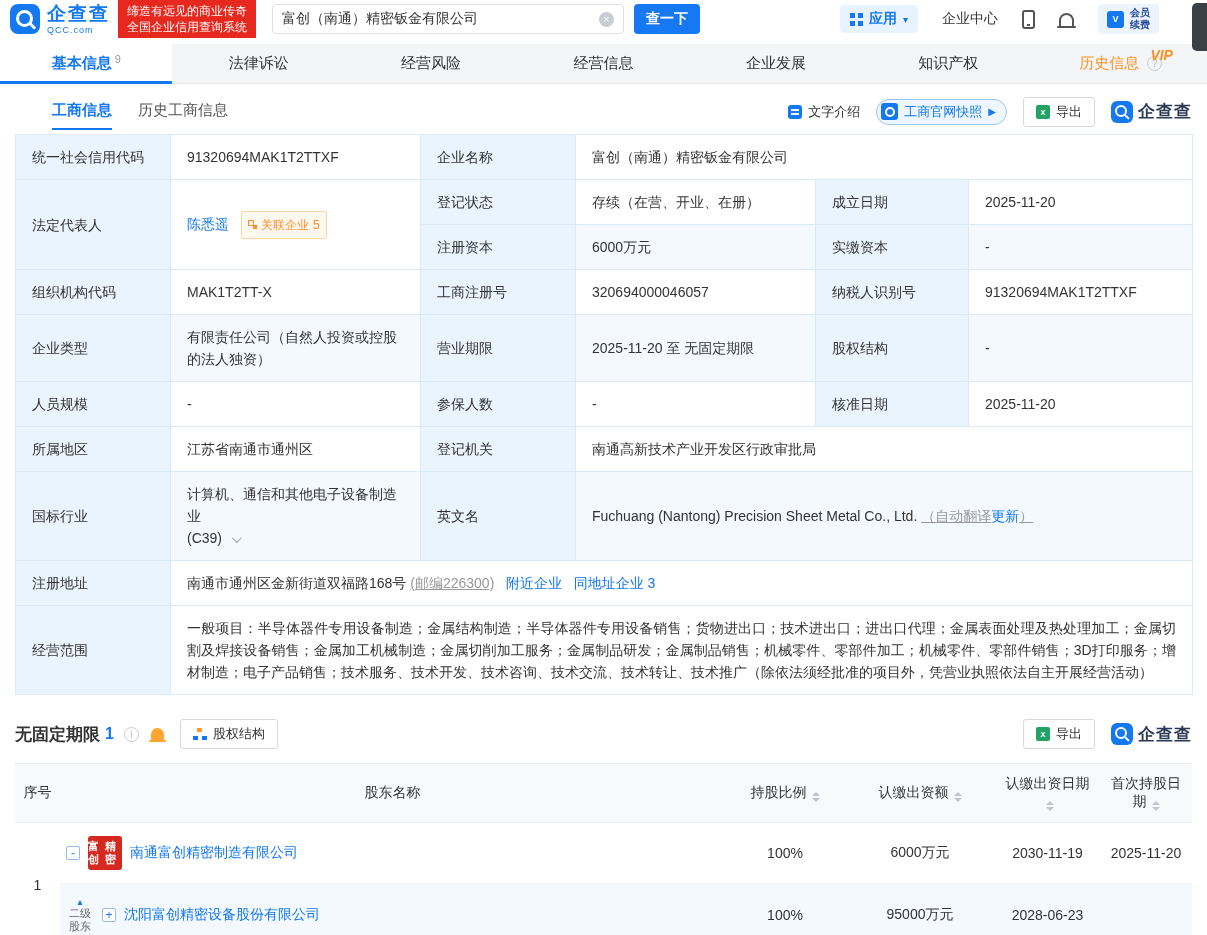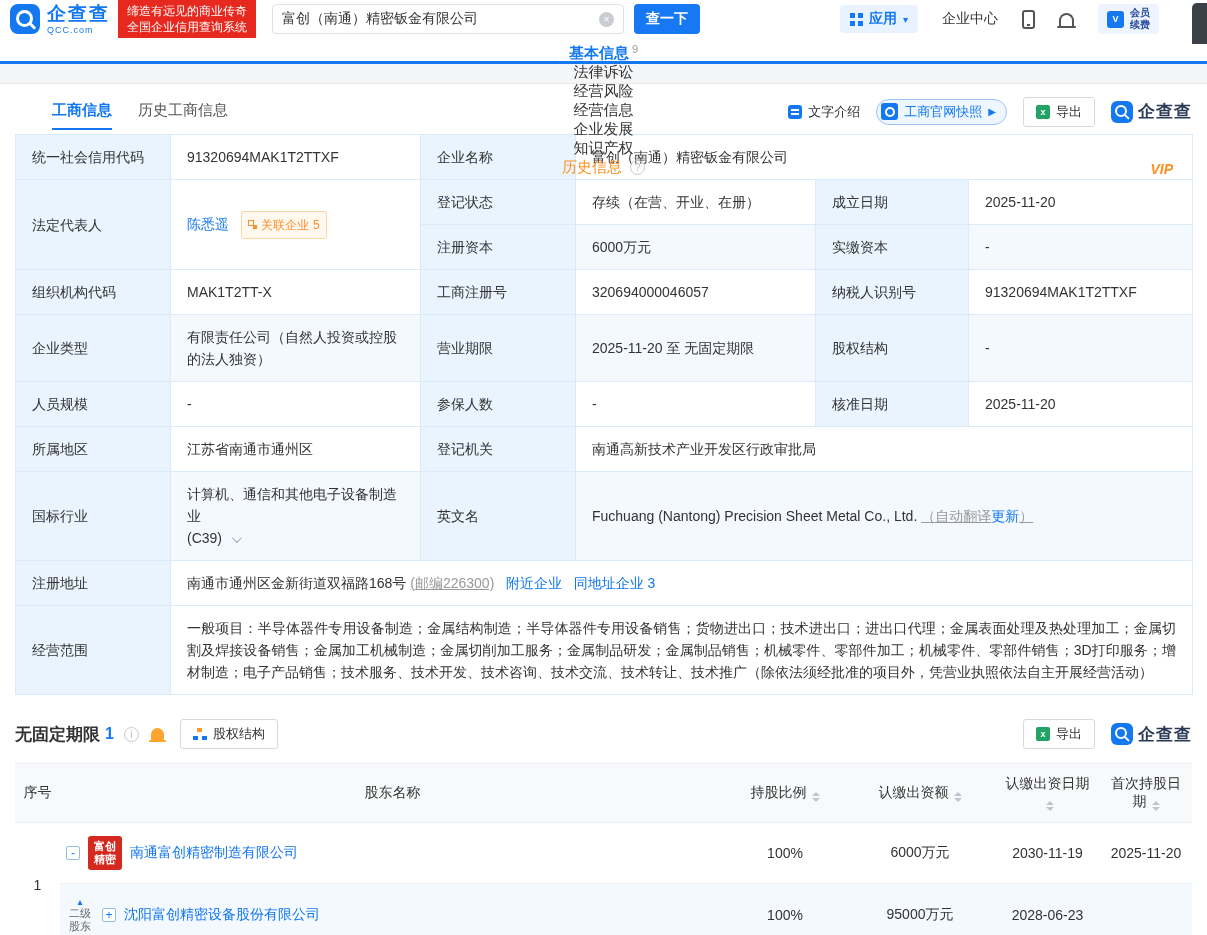--- a/index.html
+++ b/index.html
@@ -29,21 +29,21 @@
   .phone-icon { width:13px; height:19px; border:2px solid #555; border-radius:3px; position:relative; cursor:pointer; }
   .phone-icon::after { content:''; position:absolute; bottom:1px; left:3px; width:3px; height:2px; background:#555; }
   .bell-icon { width:15px; height:13px; border:2px solid #555; border-bottom:none; border-radius:8px 8px 0 0; position:relative; cursor:pointer; }
   .bell-icon::after { content:''; position:absolute; left:-4px; right:-4px; bottom:-2px; height:2px; background:#555; border-radius:1px; }
   .vip-box { display:flex; align-items:center; gap:6px; background:#edf4fe; border-radius:4px; padding:3px 9px; cursor:pointer; }
   .vip-icon { width:17px; height:17px; background:#1479f1; border-radius:3px; color:#fff; font-size:9px; font-weight:bold; display:flex; align-items:center; justify-content:center; }
   .vip-text { font-size:10px; line-height:12px; color:#2c4f9e; font-weight:bold; }
   .corner-widget { position:absolute; right:0; top:3px; width:15px; height:48px; background:#3b4046; border-radius:5px 0 0 5px; cursor:pointer; }
 
   
-  .main-tabs { display:flex; height:40px; background:#f4f5f7; border-bottom:1px solid #e8e8e8; margin-top:6px;flex-direction:column; }
+  .main-tabs { display:flex; height:40px; background:#f4f5f7; border-bottom:1px solid #e8e8e8; margin-top:6px; }
   .tab { flex:1; display:flex; align-items:center; justify-content:center; font-size:15px; color:#333; position:relative; cursor:pointer; }
   .tab.active { color:#1479f1; font-weight:bold; background:#fff; }
   .tab.active::after { content:''; position:absolute; left:0; right:0; bottom:-1px; height:3px; background:#1479f1; }
   .tab-count { font-size:11px; color:#999; margin-left:3px; transform:translateY(-5px); display:inline-block; font-weight:normal; }
   .tab.history { color:#ff8f1f; }
   .vip-badge { position:absolute; top:3px; right:34px; color:#ff8f1f; font-size:14px; font-weight:bold; font-style:italic; }
   .help-icon { width:15px; height:15px; border:1px solid #c6c9cf; border-radius:50%; color:#b6bac2; font-size:10px; display:inline-flex; align-items:center; justify-content:center; margin-left:8px; cursor:pointer; font-style:normal; }
 
   
   .subnav { display:flex; align-items:center; padding:15px 15px 0; height:48px; }
@@ -96,21 +96,21 @@
   .sh-table { width:1177px; margin:0 15px; border-collapse:collapse; table-layout:fixed; font-size:14px; }
   .sh-table th { background:#f7f9fb; font-weight:normal; color:#333; padding:11px 6px; border-top:1px solid #ebeef5; border-bottom:1px solid #ebeef5; text-align:center; }
   .sh-table td { padding:13px 6px; border-bottom:1px solid #f0f2f5; text-align:center; color:#333; background:#fff; }
   .sh-table tr.sub td { background:#f3f9fe; }
   .sort { display:inline-flex; flex-direction:column; gap:2px; margin-left:5px; vertical-align:1px; cursor:pointer; }
   .sort i { width:0; height:0; border-left:4px solid transparent; border-right:4px solid transparent; }
   .sort .up { border-bottom:4px solid #c0c4cc; }
   .sort .down { border-top:4px solid #c0c4cc; }
   .name-flex { display:flex; align-items:center; gap:8px; text-align:left; }
   .toggle { width:14px; height:14px; border:1px solid #94bde8; color:#1479f1; font-size:12px; line-height:12px; text-align:center; background:#fff; border-radius:2px; cursor:pointer; flex:none; }
-  .sh-logo { width:34px; height:34px; background:#d5281e; border-radius:3px; color:#fff; font-size:11px; font-weight:bold; display:flex; flex-direction:column; align-items:center; justify-content:center; line-height:13px; flex:none; }
+  .sh-logo { width:34px; height:34px; background:#d5281e; border-radius:3px; color:#fff; font-size:11px; font-weight:bold; display:flex; align-items:center; justify-content:center; line-height:13px; flex:none; }
   .sh-link { font-size:14px; }
   .level-ctrl { display:flex; flex-direction:column; align-items:center; width:28px; font-size:11px; color:#666; line-height:13px; flex:none; cursor:pointer; }
   .level-ctrl .tri { color:#1479f1; font-size:10px; line-height:10px; }
 </style>
 </head>
 <body>
 
 <header class="top-header">
   <div class="logo">
     <div class="logo-icon"></div>

